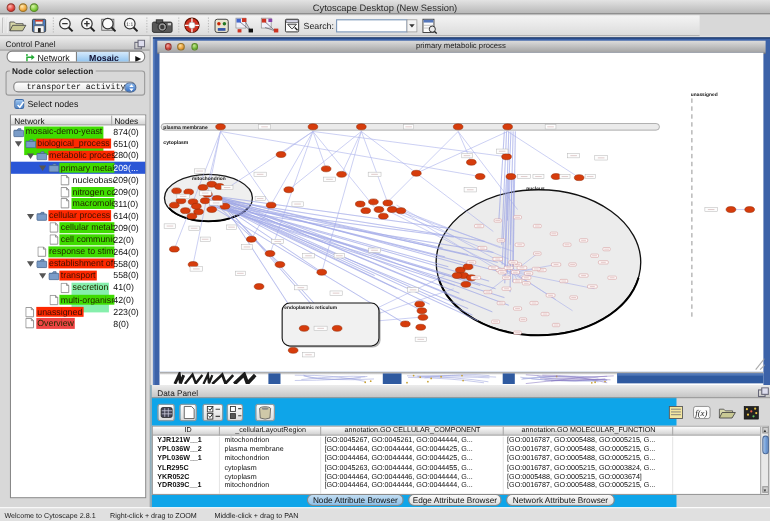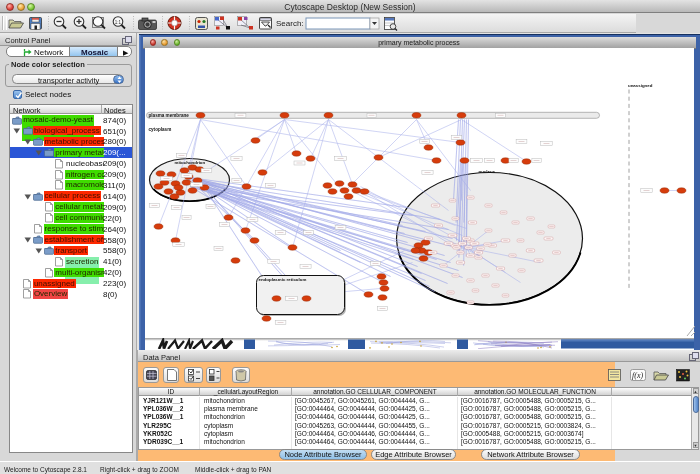--- a/index.html
+++ b/index.html
@@ -143,21 +143,21 @@
       </svg>
   <div class="abs" style="left:27px;top:1.5px;font-size:8px;color:#111;">Network</div>
   <div class="abs" style="left:74px;top:1.5px;font-size:8px;font-weight:bold;color:#113;">Mosaic</div>
   <div class="abs" style="left:116px;top:2px;font-size:7px;color:#111;">▶</div>
 </div>
 
 <div class="abs" style="left:5px;top:31px;width:127px;height:23px;border:1px solid #9a9a9a;border-radius:3px;"></div>
 <div class="abs" style="left:9px;top:26.5px;background:#d8d8d8;padding:0 2px;font-size:7.5px;font-weight:bold;color:#222;">Node color selection</div>
 
 <div class="abs" style="left:12px;top:41px;width:111px;height:9.5px;background:linear-gradient(#fff,#e8e8e8);border:1px solid #888;border-radius:4.5px;">
-  <div class="abs" style="left:25px;top:0.5px;font-size:7.5px;color:#111;">transporter activity</div>
+  <div class="abs" style="left:11px;top:0.5px;font-size:7.5px;color:#111;font-family:Liberation Mono, monospace;">transporter activity</div>
   <div class="abs" style="left:100px;top:-0.5px;width:11px;height:9.5px;background:linear-gradient(#8ab8ec,#3a74c8);border:1px solid #4a6a9a;border-radius:4.5px;">
     <svg width="11" height="8" style="position:absolute;left:0;top:0.5px;">
           <path d="M5.5 0.5 L7.5 3 L3.5 3Z" fill="#fff"></path>
           <path d="M5.5 7 L7.5 4.5 L3.5 4.5Z" fill="#fff"></path>
         </svg>
   </div>
 </div>
 
 <div class="abs" style="left:13px;top:56.5px;width:9px;height:9px;background:linear-gradient(#9cc4ee,#4a84cc);border:1px solid #3a6aaa;border-radius:2px;">
   <svg width="9" height="9" style="position:absolute;left:0;top:0;">
@@ -813,21 +813,21 @@
             <path d="M348 3.1 Q378 2.7 407 10.0"></path>
             <path d="M346 5.8 Q378 5.8 410 7.3"></path>
             <path d="M356 8.4 Q381 4.4 407 4.1"></path>
           </g>
           <rect x="416" y="1.5" width="137.5" height="9" fill="#2f5aa0"></rect>
           <rect x="416" y="1.5" width="137.5" height="2" fill="#5078b8"></rect>
         </svg>
       </div>
 </div>
 </div>
-<div class="abs" style="left:137px;top:350px;width:478px;height:111px;background:#fdba74;border-left:1px solid #aaa;">
+<div class="abs" style="left:137px;top:350px;width:478px;height:111px;background:#0ea5e9;border-left:1px solid #aaa;">
 <div class="abs" style="left:0;top:0;width:563px;height:12px;background:linear-gradient(#ececec,#c6c6c6);border-bottom:1px solid #999;">
  <div class="abs" style="left:5px;top:2.5px;font-size:7.5px;color:#222;">Data Panel</div>
  <svg class="abs" style="left:551px;top:2px;" width="10" height="9">
         <rect x="0.5" y="2.5" width="6" height="6" fill="none" stroke="#667" stroke-width="1"></rect>
         <rect x="3.5" y="0.5" width="6" height="6" fill="#dde" stroke="#667" stroke-width="1"></rect>
       </svg>
 </div>
 <div class="abs" style="left:5px;top:17px;width:16px;height:16px;background:linear-gradient(#fdfdfd,#dcdcdc);border:1px solid #999;border-radius:3px;"></div>
     <div class="abs" style="left:25px;top:17px;width:16px;height:16px;background:linear-gradient(#fdfdfd,#dcdcdc);border:1px solid #999;border-radius:3px;"></div>
     <div class="abs" style="left:46px;top:17px;width:19px;height:16px;background:linear-gradient(#fdfdfd,#dcdcdc);border:1px solid #999;border-radius:3px;"></div>
@@ -945,13 +945,13 @@
       <div class="abs" style="left:318px;top:9px;width:1px;height:52px;background:#e6e6e6;"></div>
       <div class="abs" style="left:472px;top:9px;width:1px;height:52px;background:#e6e6e6;"></div>
       <div class="abs" style="left:552px;top:0;width:7px;height:61px;background:#e8e8e8;border-left:1px solid #aaa;">
         <div class="abs" style="left:0.5px;top:0.5px;width:6px;height:6px;background:#d0d0d0;border:0.5px solid #999;font-size:4px;text-align:center;color:#333;">▲</div>
         <div class="abs" style="left:0.5px;top:8px;width:6px;height:17px;background:linear-gradient(90deg,#9cc0ea,#5585c8);border-radius:3px;border:0.5px solid #4a6a9a;"></div>
         <div class="abs" style="left:0.5px;top:54px;width:6px;height:6px;background:#d0d0d0;border:0.5px solid #999;font-size:4px;text-align:center;color:#333;">▼</div>
       </div>
     </div>
     <div class="abs" style="left:141px;top:99px;width:88px;height:11px;background:linear-gradient(#c2ddf2,#8fc0e8);border:1px solid #8a8a8a;border-radius:6px;text-align:center;font-size:7.5px;color:#111;line-height:10px;white-space:nowrap;">Node Attribute Browser</div>
     <div class="abs" style="left:233px;top:99px;width:85px;height:11px;background:linear-gradient(#fafafa,#dedede);border:1px solid #8a8a8a;border-radius:6px;text-align:center;font-size:7.5px;color:#111;line-height:10px;white-space:nowrap;">Edge Attribute Browser</div>
-    <div class="abs" style="left:322px;top:99px;width:99px;height:11px;background:linear-gradient(#fafafa,#dedede);border:1px solid #8a8a8a;border-radius:6px;text-align:center;font-size:7.5px;color:#111;line-height:10px;white-space:nowrap;margin-left:21px;">Network Attribute Browser</div>
+    <div class="abs" style="left:322px;top:99px;width:99px;height:11px;background:linear-gradient(#fafafa,#dedede);border:1px solid #8a8a8a;border-radius:6px;text-align:center;font-size:7.5px;color:#111;line-height:10px;white-space:nowrap;">Network Attribute Browser</div>
   </div>
 </body></html>

